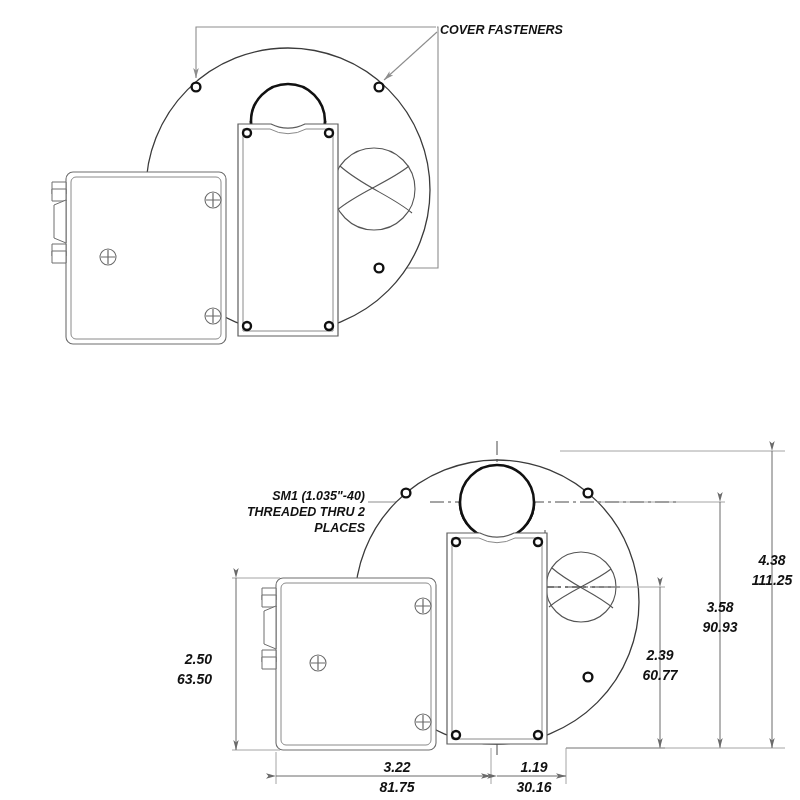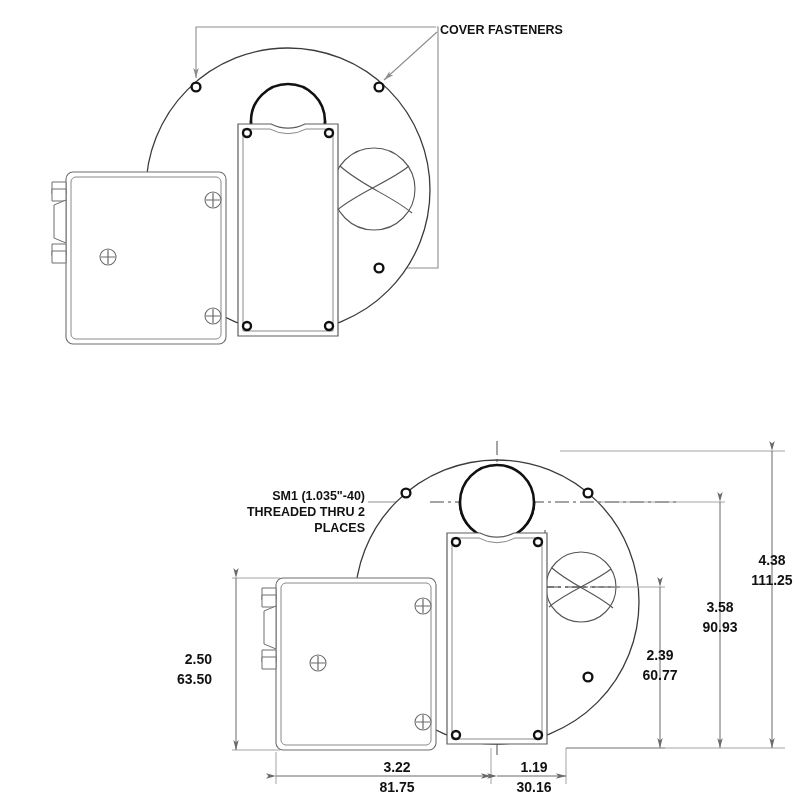--- a/index.html
+++ b/index.html
@@ -11,20 +11,21 @@
   body {
     width: 800px;
     height: 800px;
     font-family: "Liberation Sans", sans-serif;
     overflow: hidden;
   }
   #drawing-root {
     position: relative;
     width: 660px;
     height: 800px;
+    font-style: italic;
   }
   svg#tech-drawing {
     display: block;
     width: 800px;
     height: 800px;
   }
   .outline      { fill: #ffffff; stroke: #6e6e6e; stroke-width: 1.1; }
   .outline-thin { fill: none;    stroke: #8a8a8a; stroke-width: 1.0; }
   .flange       { fill: #ffffff; stroke: #3b3b3b; stroke-width: 1.3; }
   .port-thick   { fill: #ffffff; stroke: #111111; stroke-width: 2.6; }

